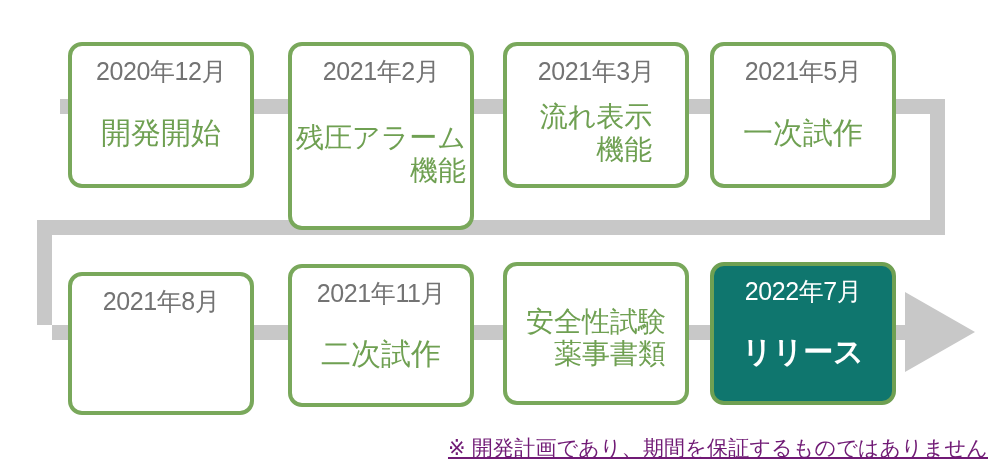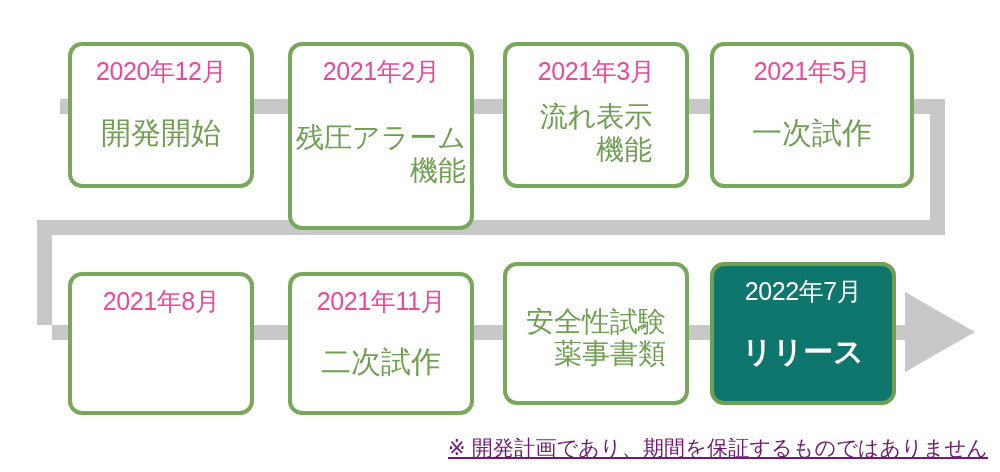--- a/index.html
+++ b/index.html
@@ -38,21 +38,21 @@
     padding-top: 11px;
     z-index: 5;
   }
   .node.filled {
     background: #0f766e;
     border-color: #6fa052;
   }
   .node-date {
     font-size: 25px;
     line-height: 1.12;
-    color: #ec4899;
+    color: #737373;
     letter-spacing: -0.4px;
     white-space: nowrap;
   }
   .node.filled .node-date {
     color: #ffffff;
   }
   .node-label {
     margin-top: auto;
     margin-bottom: auto;
     font-size: 30px;
@@ -117,30 +117,30 @@
     <span class="node-label">残圧アラーム
 機能</span>
   </div>
 
   <div class="node two-line" style="left:503px; top:42px; width:186px; height:146px;">
     <span class="node-date">2021年3月</span>
     <span class="node-label">流れ表示
 機能</span>
   </div>
 
-  <div class="node" style="left:710px; top:42px; width:204px; height:146px;">
+  <div class="node" style="left:710px; top:42px; width:186px; height:146px;">
     <span class="node-date">2021年5月</span>
     <span class="node-label">一次試作</span>
   </div>
 
   <div class="node" style="left:68px; top:272px; width:186px; height:143px;">
     <span class="node-date">2021年8月</span>
   </div>
 
-  <div class="node" style="left:288px; top:272px; width:186px; height:143px;">
+  <div class="node" style="left:288px; top:264px; width:186px; height:143px;">
     <span class="node-date">2021年11月</span>
     <span class="node-label">二次試作</span>
   </div>
 
   <div class="node two-line" style="left:503px; top:262px; width:186px; height:143px;">
     <span class="node-label">安全性試験
 薬事書類</span>
   </div>
 
   <div class="node filled" style="left:710px; top:262px; width:186px; height:143px;">

